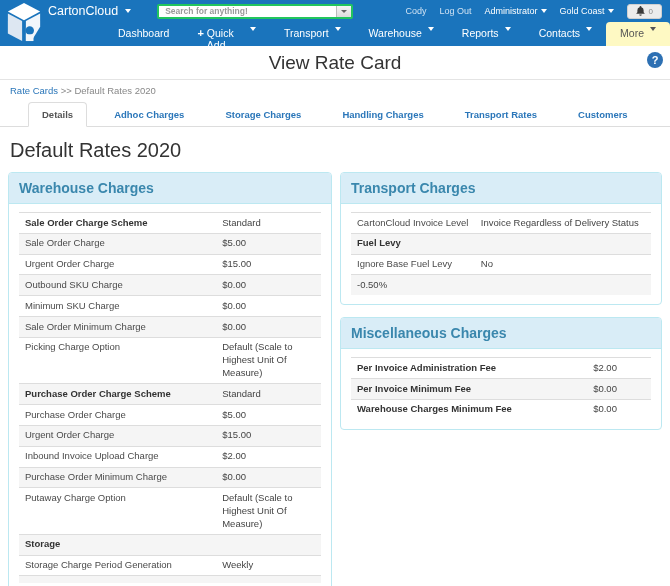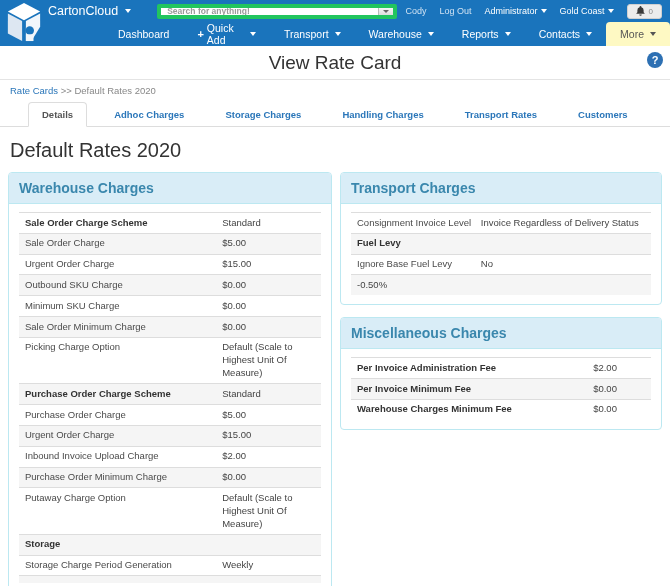--- a/index.html
+++ b/index.html
@@ -6,36 +6,36 @@
   html,body { width:670px; height:586px; overflow:hidden; background:#fff;
     font-family:"Liberation Sans","DejaVu Sans",sans-serif; }
 
   
   .topbar { position:relative; background:#1a74bc; height:46px; }
   .logo { position:absolute; left:5px; top:2px; width:38px; height:42px; }
   .row1 { display:flex; align-items:center; height:22px; padding:0 8px 0 48px; }
   .brand { color:#fff; font-size:12.5px; display:flex; align-items:center; gap:4px; cursor:pointer; }
   .caret { display:inline-block; width:0; height:0; border-left:3.5px solid transparent;
     border-right:3.5px solid transparent; border-top:4px solid currentColor; margin-left:3px; }
-  .searchwrap { display:flex; margin-left:26px; width:240px; height:15px; background:#fff;
-    border-radius:2px; overflow:hidden; border:4px solid #22c55e; }
+  .searchwrap { display:flex; margin-left:26px; width:196px; height:15px; background:#fff;
+    border-radius:2px; overflow:hidden; border:2px solid #22c55e; }
   .searchwrap input { flex:1; border:0; outline:none; font-size:8.5px; padding:0 6px;
     font-family:"Liberation Sans","DejaVu Sans",sans-serif; color:#333; font-weight:bold; }
   .searchwrap input::placeholder { color:#9a9a9a; font-weight:bold; }
   .search-select { width:15px; background:linear-gradient(#f5f5f5,#ddd); border-left:1px solid #bbb;
     display:flex; align-items:center; justify-content:center; color:#666; cursor:pointer; }
   .search-select .caret { border-top-width:3px; border-left-width:3px; border-right-width:3px; margin:0; }
   .userlinks { margin-left:auto; display:flex; align-items:center; gap:13px; font-size:9px; }
   .ulink { color:#cfe2f3; cursor:pointer; }
   .umenu { color:#fff; font-weight:normal; cursor:pointer; display:flex; align-items:center; }
   .bellbtn { background:#ececec; border:1px solid #d0d0d0; border-radius:3px; height:15px;
     display:flex; align-items:center; gap:4px; padding:0 8px; cursor:pointer; }
   .bellbtn .cnt { font-size:8px; color:#8a8a8a; }
   .row2 { display:flex; align-items:flex-end; height:24px; padding-left:104px; }
-  .nav-item { color:#fff; font-size:10.5px; padding:5px 14px 6px; display:flex; align-items:center;
+  .nav-item { color:#fff; font-size:10.5px; padding:5px 14px 6px; display:flex; align-items:flex-start;
     gap:3px; cursor:pointer; height:24px; text-decoration:none; }
   .nav-item .plus { font-weight:bold; font-size:11px; }
   .nav-item.active { background:#fef9c3; color:#555; border-radius:4px 4px 0 0; }
 
   
   .titlebar { position:relative; padding:6px 0 5px; text-align:center; }
   .titlebar h1 { font-size:19px; font-weight:normal; color:#333; display:inline; }
   .help { position:absolute; right:7px; top:6px; width:16px; height:16px; border-radius:50%;
     background:#2d70b3; color:#fff; font-size:11px; font-weight:bold; display:flex;
     align-items:center; justify-content:center; cursor:pointer; }
@@ -297,21 +297,21 @@
       </div>
     </div>
 
     <div class="col-right">
       <div class="panel">
         <div class="panel-heading">Transport Charges</div>
         <div class="panel-body">
           <div class="rtable t-transport">
 
               <div class="trow">
-                <div class="lbl">Consignment Invoice Level</div>
+                <div class="lbl">CartonCloud Invoice Level</div>
                 <div class="val">Invoice Regardless of Delivery Status</div>
               </div>
 
               <div class="trow bold">
                 <div class="lbl">Fuel Levy</div>
                 <div class="val"></div>
               </div>
 
               <div class="trow">
                 <div class="lbl">Ignore Base Fuel Levy</div>

